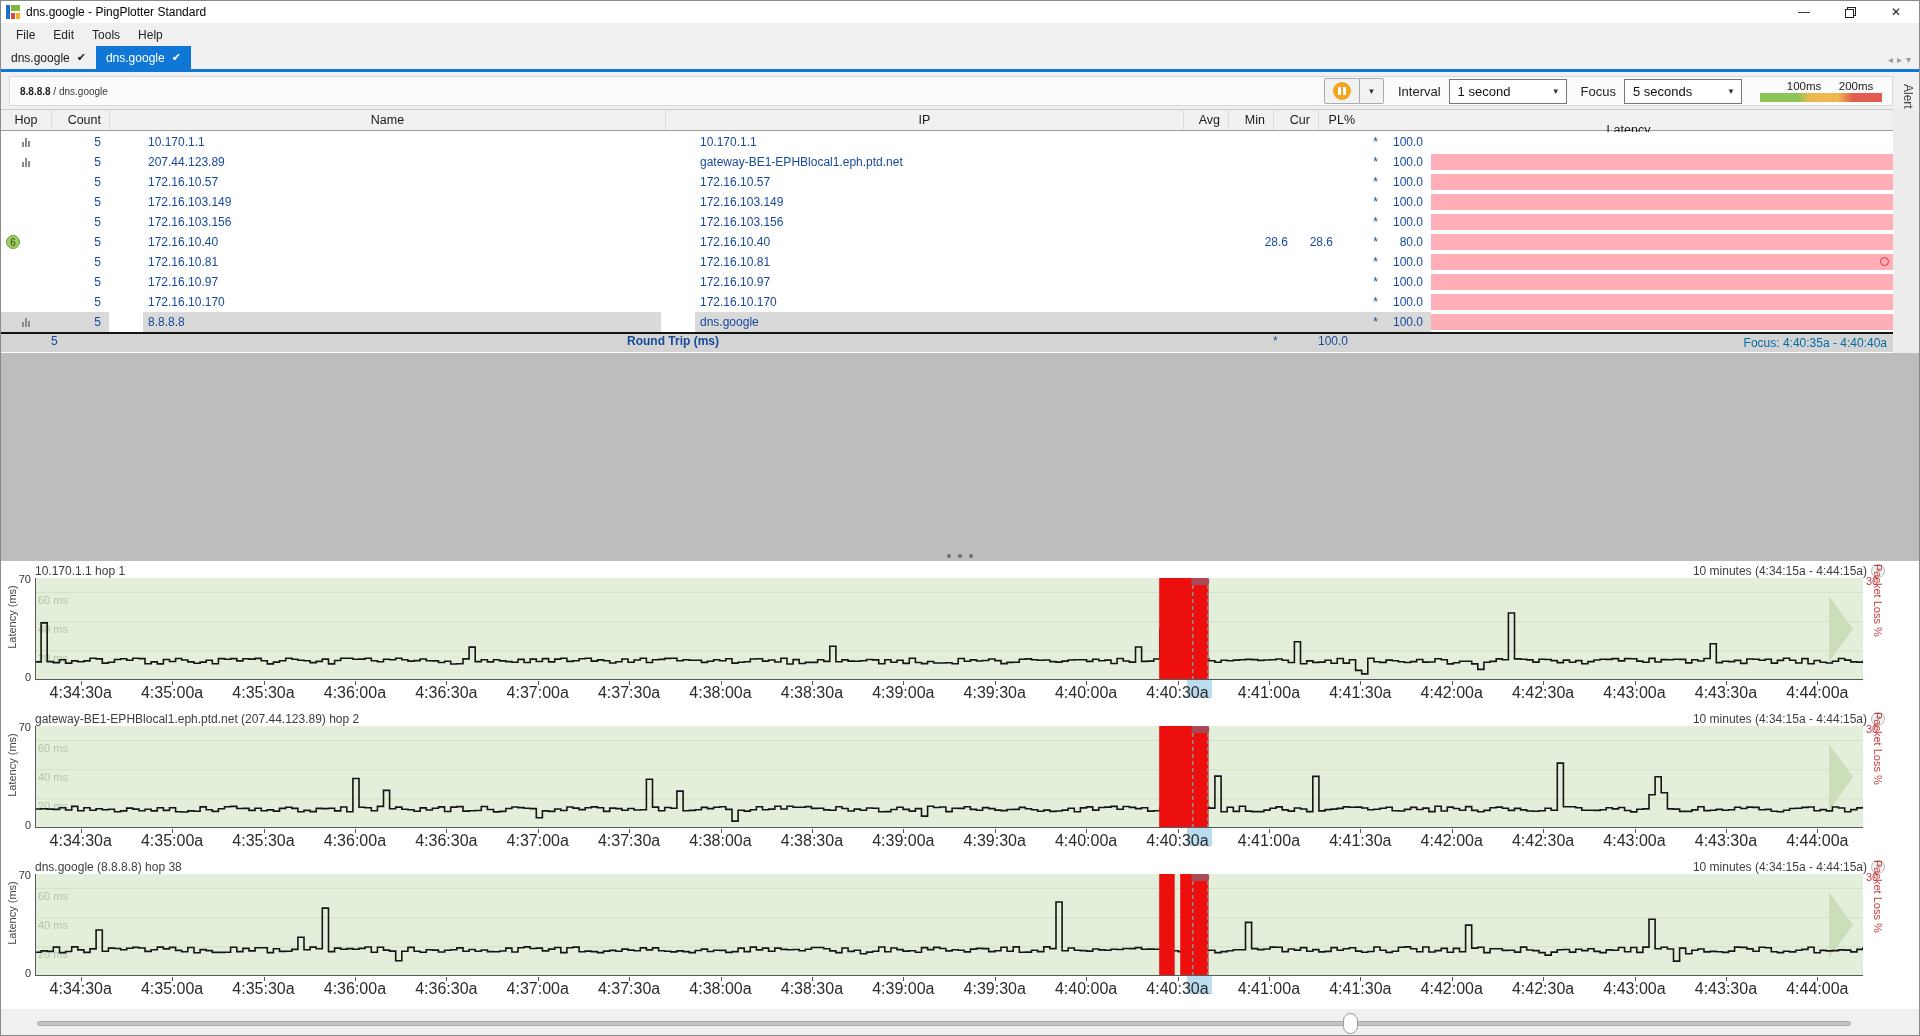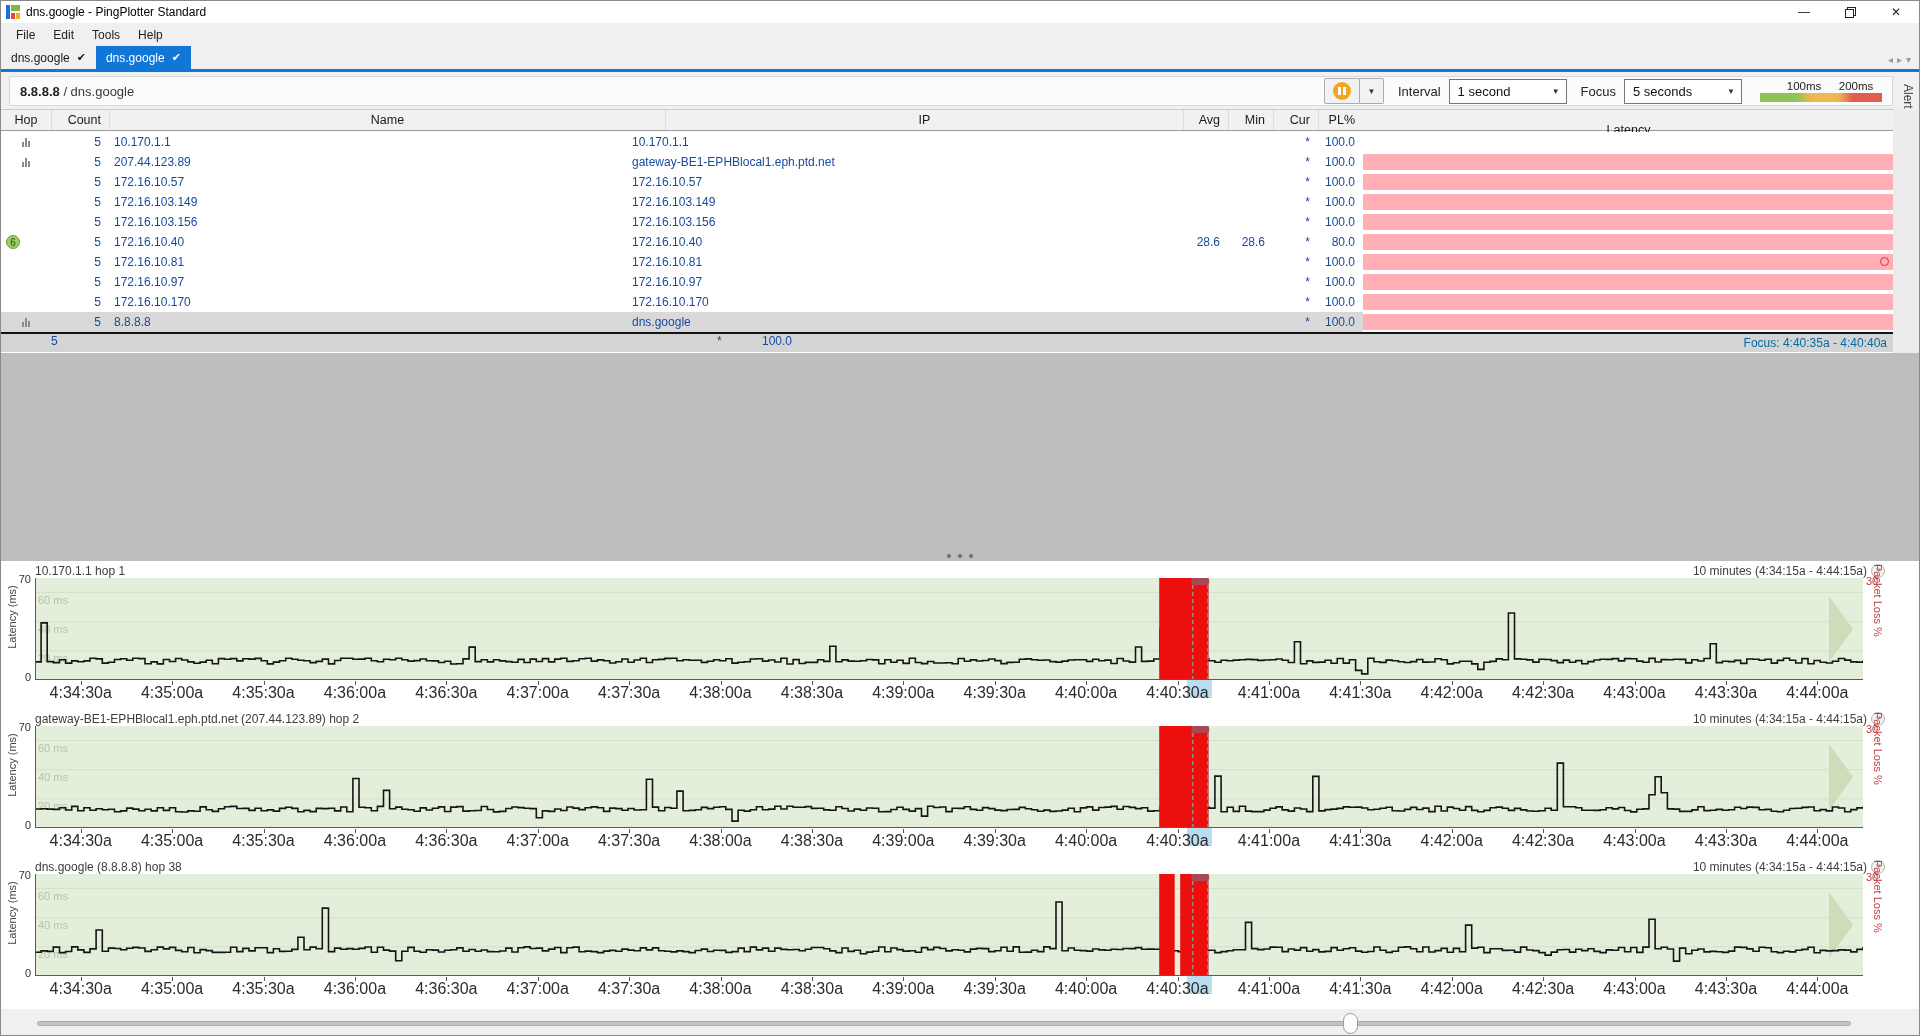--- a/index.html
+++ b/index.html
@@ -20,21 +20,21 @@
   
   .tabstrip { position:absolute; top:45px; left:0; width:100%; height:26px; background:#f0f0f0; border-bottom:3px solid #1177d7; display:flex; align-items:flex-end; }
   .tab { height:23px; display:flex; align-items:center; padding:0 10px; font-size:12px; color:#1a1a1a; gap:7px; cursor:default; }
   .tab .chk { font-size:11px; }
   .tab.active { background:#1177d7; color:#fff; }
   .tabarrows { position:absolute; right:4px; bottom:4px; color:#9a9a9a; font-size:10px; letter-spacing:4px; }
 
   
   .toolbar { position:absolute; top:71px; left:0; width:100%; height:37px; background:#f0f0f0; }
   .target-panel { position:absolute; left:8px; top:4px; right:26px; height:30px; background:#fbfbfb; border:1px solid #d9d9d9; display:flex; align-items:center; padding:0 10px; }
-  .target-text { font-size:13px; color:#3a3a3a; }
+  .target-text { font-size:10px; color:#3a3a3a; }
   .target-text b { color:#222; }
   .tb-controls { margin-left:auto; display:flex; align-items:center; gap:8px; }
   .pause-split { display:flex; }
   .pause-btn { width:36px; height:26px; background:#f2f2f2; border:1px solid #ababab; border-radius:2px 0 0 2px; display:flex; align-items:center; justify-content:center; }
   .pause-circle { width:18px; height:18px; border-radius:50%; background:#f2a51e; position:relative; }
   .pause-circle::before, .pause-circle::after { content:""; position:absolute; top:5px; width:3px; height:8px; background:#fff; }
   .pause-circle::before { left:5px; } .pause-circle::after { left:10px; }
   .pause-drop { width:24px; height:26px; background:#f2f2f2; border:1px solid #ababab; border-left:none; border-radius:0 2px 2px 0; display:flex; align-items:center; justify-content:center; font-size:8px; color:#333; }
   .ctl-label { font-size:13px; color:#222; margin-left:6px; }
   .fakeselect { position:relative; width:118px; height:25px; border:1px solid #767676; background:#fff; font-size:13px; color:#111; display:flex; align-items:center; padding:0 20px 0 8px; }
@@ -53,21 +53,21 @@
   .c-avg{width:45px;} .c-min{width:45px;} .c-cur{width:45px;} .c-pl{width:45px;}
   .c-lat{flex:1; position:relative;margin-top:20px;}
   .lat-head { justify-content:center; position:relative; }
   .lat-head .wedge-l { position:absolute; left:0; top:0; height:100%; width:74px; background:#e6f0da; clip-path:polygon(0 0,82% 0,100% 100%,0 100%); display:flex; align-items:center; padding-left:5px; font-size:11px; color:#333; }
   .lat-head .wedge-r { position:absolute; right:0; top:0; height:100%; width:74px; background:#e6f0da; clip-path:polygon(18% 0,100% 0,100% 100%,0 100%); display:flex; align-items:center; justify-content:flex-end; padding-right:6px; font-size:11px; color:#333; }
   .tbody { position:absolute; top:131px; left:0; width:1892px; }
   .trow { height:20px; display:flex; font-size:12px; color:#17499b; background:#fff; }
   .trow.selected > div:not(.c-lat) { background:#d9d9d9; }
   .trow .cell { display:flex; align-items:center; }
   .c-count, .c-avg, .c-min, .c-cur, .c-pl { justify-content:flex-end; padding-right:8px; }
-  .trow .c-ip, .trow .c-name { padding-left:5px; }
+  .trow .c-ip, .trow .c-name { padding-left:5px;margin-left:34px; }
   .hopcell { justify-content:center; }
   .graph-ico { display:inline-flex; align-items:flex-end; gap:1px; height:9px; }
   .graph-ico i { display:block; width:2px; background:#8b8b8b; }
   .hop-badge { width:14px; height:14px; border-radius:50%; background:#9ccc63; border:1px solid #6fa33a; color:#2f4d12; font-size:10px; display:flex; align-items:center; justify-content:center; margin-right:auto; margin-left:5px; }
   .latcell { background:#ebf4e3; position:relative; }
   .latbar { position:absolute; left:0; top:2px; height:16px; width:100%; background:#ffafb5; }
   .lat-marker { position:absolute; right:4px; top:5px; width:9px; height:9px; border:1.5px solid #e03030; border-radius:50%; }
   .summary { position:absolute; top:331px; left:0; width:1892px; height:20px; background:#d4d4d4; border-top:2px solid #141414; display:flex; font-size:12px; color:#17499b; }
   .summary .c-name { justify-content:flex-end; font-weight:bold; padding-right:4px; }
   .summary .focus-label { flex:1; display:flex; align-items:center; justify-content:flex-end; padding-right:6px; color:#0369a1; }
@@ -344,20 +344,21 @@
         <div class="cell c-lat latcell">
           <div class="latbar"></div>
         </div>
       </div>
     </div>
 
   <div class="summary">
     <div class="cell c-hop"></div>
     <div class="cell c-count">5</div>
     <div class="cell c-ip"></div>
+    <div class="cell c-name">Round Trip (ms)</div>
     <div class="cell c-avg"></div>
     <div class="cell c-min"></div>
     <div class="cell c-cur">*</div>
     <div class="cell c-pl">100.0</div>
     <div class="focus-label">Focus: 4:40:35a - 4:40:40a</div>
   </div>
 
   <div class="graygap">
     <div class="splitter-dots">
         <i></i>

